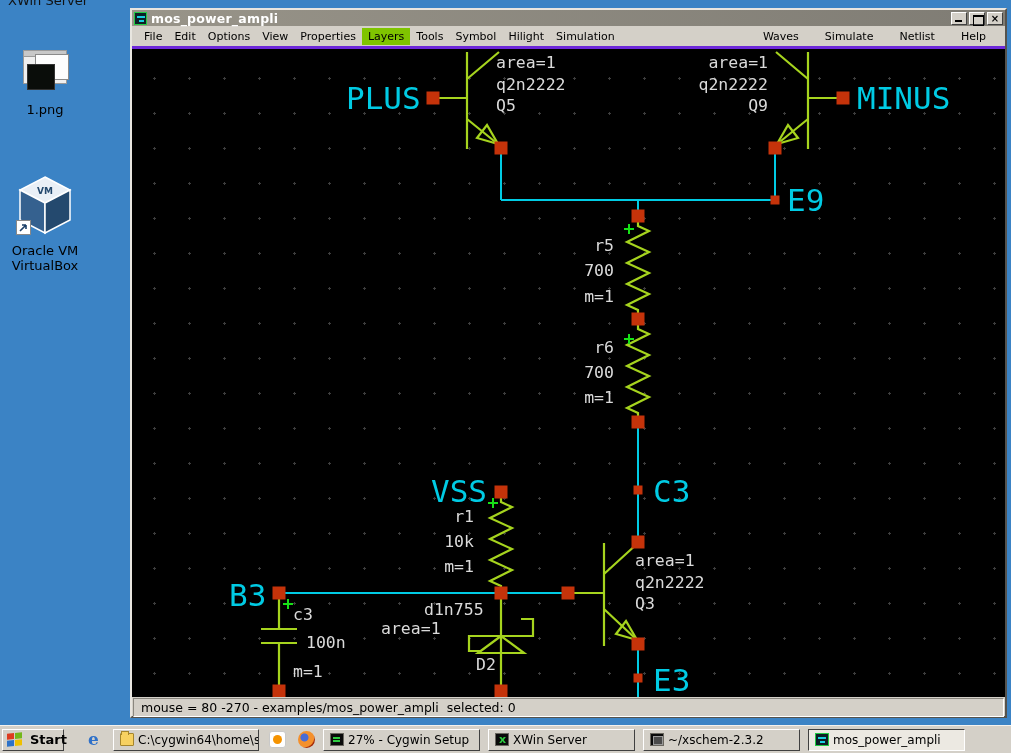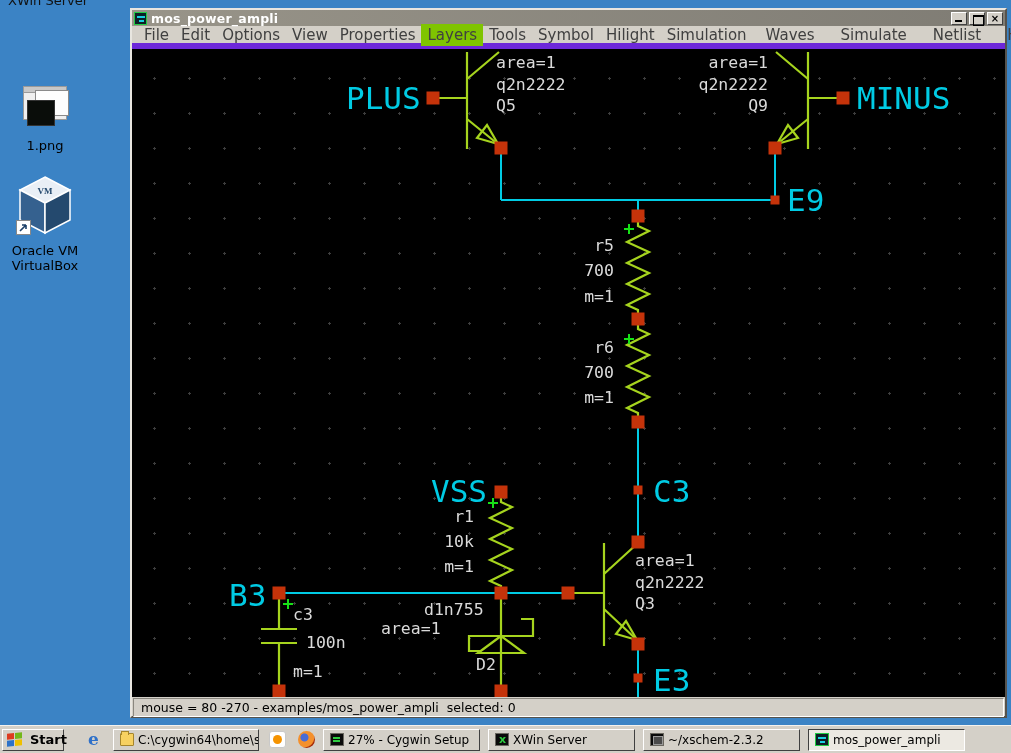--- a/index.html
+++ b/index.html
@@ -2,22 +2,22 @@
 <html><head>
 <meta charset="utf-8">
 <style>
   * { margin:0; padding:0; box-sizing:border-box; }
   html,body { width:1011px; height:753px; overflow:hidden; }
   body { background:#3b83c5; font-family:"DejaVu Sans", "Liberation Sans", sans-serif; position:relative; }
 
   
   .desktop-label { position:absolute; top:-7px; left:8px; color:#111; font-size:13px; }
   .desk-icon { position:absolute; width:90px; text-align:center; color:#000; font-size:13px; }
-  .desk-icon .glyph { margin:0 auto 6px auto;font-family:Liberation Serif, serif; }
-  .icon-1png { top:80px; left:0px; }
+  .desk-icon .glyph { margin:0 auto 6px auto; }
+  .icon-1png { top:44px; left:0px; }
   .icon-vbox { top:175px; left:0px; }
   .thumb { width:56px; height:52px; position:relative; }
   .thumb .w1 { position:absolute; left:6px; top:6px; width:44px; height:34px; background:#efefef; border:1px solid #9a9a9a; }
   .thumb .w1t { position:absolute; left:6px; top:6px; width:44px; height:7px; background:#c8c8c8; border:1px solid #9a9a9a; }
   .thumb .w2 { position:absolute; left:18px; top:10px; width:34px; height:26px; background:#fdfdfd; border:1px solid #8a8a8a; }
   .thumb .dark { position:absolute; left:10px; top:20px; width:28px; height:26px; background:#0a0d0a; border:1px solid #333; }
   .vbox-wrap { width:58px; height:62px; position:relative; }
   .shortcut { position:absolute; left:0; bottom:2px; width:15px; height:15px; background:#fff; border:1px solid #888; }
 
   
@@ -27,22 +27,22 @@
   .title-icon { width:13px; height:13px; background:#0d1f26; border:1px solid #2c4; position:relative; margin-right:4px; }
   .title-icon::before { content:""; position:absolute; left:2px; top:3px; width:8px; height:2px; background:#18cfe0; }
   .title-icon::after { content:""; position:absolute; left:4px; top:7px; width:5px; height:2px; background:#18cfe0; }
   .title-text { color:#fff; font-weight:bold; font-size:12.5px; letter-spacing:0.2px; }
   .winbtns { margin-left:auto; display:flex; gap:2px; }
   .wbtn { width:16px; height:13px; background:#d4d0c8; border:1px solid; border-color:#fff #404040 #404040 #fff;
           position:relative; font-size:10px; line-height:11px; text-align:center; font-weight:bold; color:#000; }
   .wbtn.min::before { content:""; position:absolute; left:3px; bottom:2px; width:7px; height:2px; background:#000; }
   .wbtn.max::before { content:""; position:absolute; left:3px; top:2px; width:9px; height:8px; border:1px solid #000; border-top-width:2px; }
 
-  .menubar { height:23px; background:#d4d0c8; display:flex; align-items:center; font-size:15px; color:#404040;
-             border-bottom:6px solid #6d28d9; padding:0 6px; }
+  .menubar { height:23px; background:#d4d0c8; display:flex; align-items:center; font-size:11px; color:#000000;
+             border-bottom:3px solid #6d28d9; padding:0 6px; }
   .menu-item { padding:2px 6px; white-space:nowrap; }
   .menu-item.hl { background:#7fc400; }
   .menus-right { margin-left:auto; display:flex; }
   .menus-right .menu-item { padding:6px 13px; }
 
   .canvas { position:relative; width:873px; height:648px; background:#000;
             background-image:radial-gradient(#3e3e3e 1px, transparent 1.4px);
             background-size:35px 35px; background-position:5px 12px; }
   .canvas svg { position:absolute; left:0; top:0; }
   text.prop { font-family:"DejaVu Sans Mono","Liberation Mono",monospace; font-size:16.5px; fill:#dadada; }

